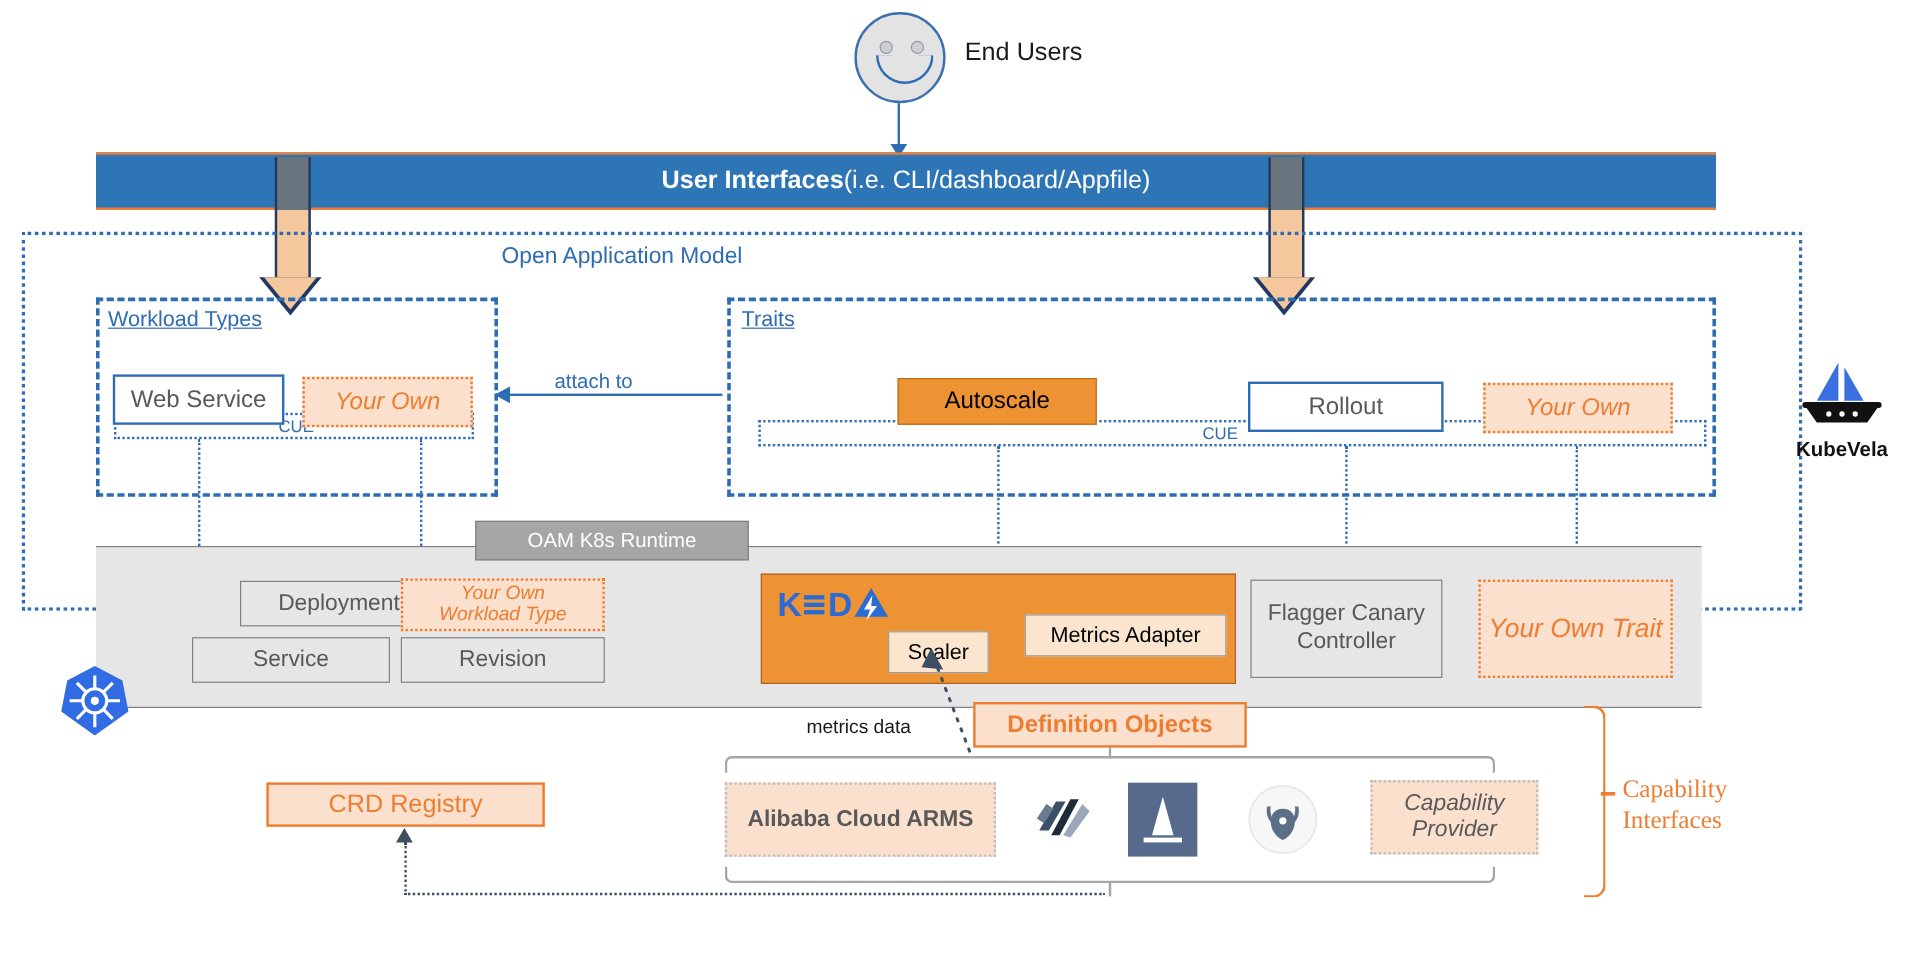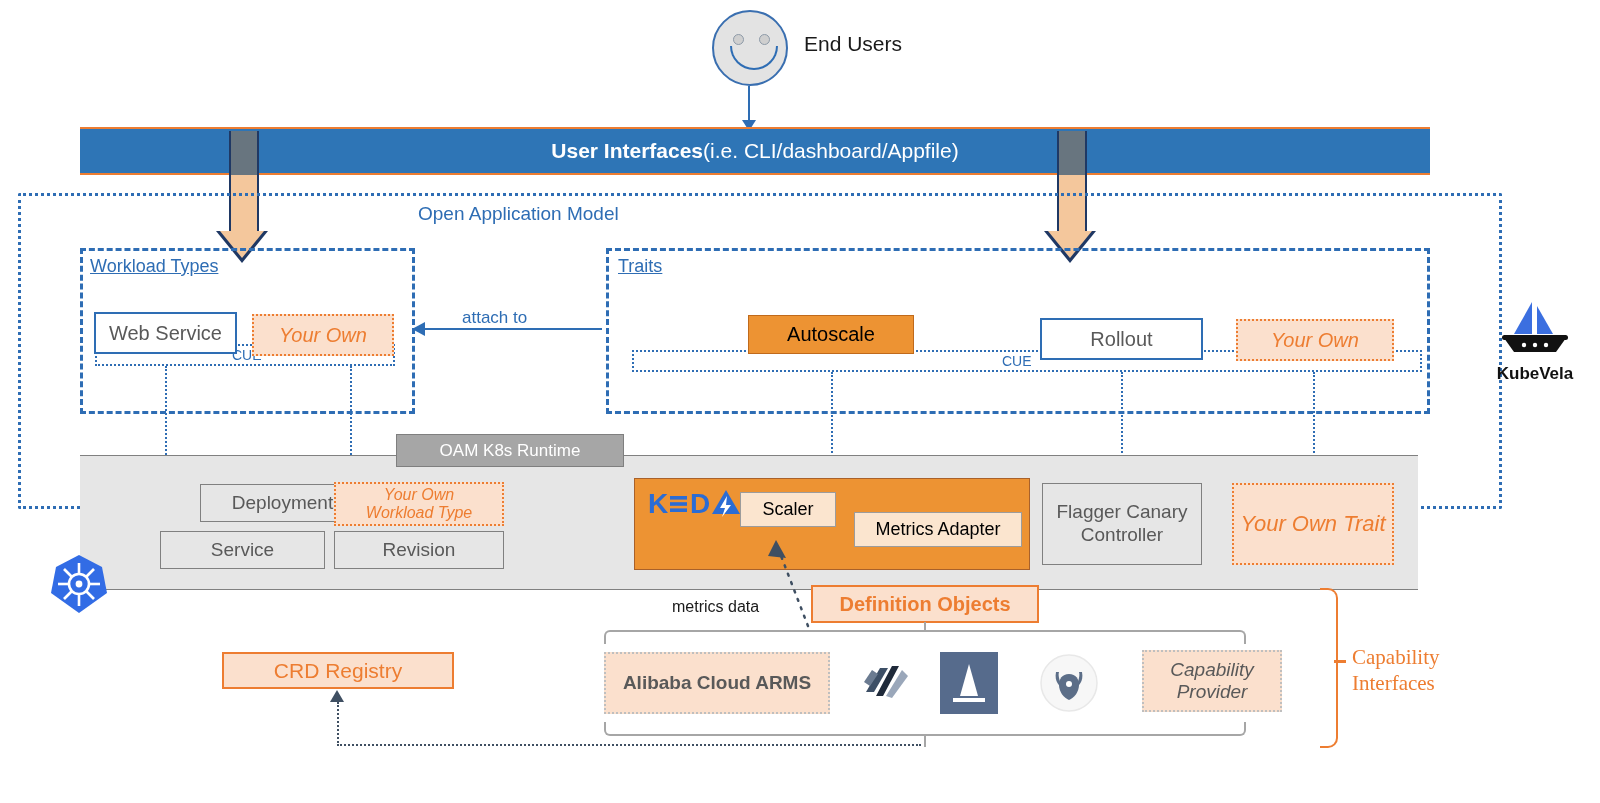--- a/index.html
+++ b/index.html
@@ -97,21 +97,21 @@
   #flagger{left:1042px;top:483px;width:160px;height:82px;line-height:1.2;}
   #own-trait{left:1232px;top:483px;width:162px;height:82px;border:2px dotted #ed7d31;
         background:#fbe0cd;color:#ed7d31;font-style:italic;font-size:22px;}
 
   
   #keda{left:634px;top:478px;width:396px;height:92px;background:#ed9333;
         border:1.5px solid #a9612a;}
   #keda-logo{left:648px;top:487px;width:96px;height:34px;}
   .kedabox{background:#fbe5cf;border:1.5px solid #9c9c9c;color:#000;font-size:18px;
         height:35px;}
-  #scaler{left:740px;top:492px;width:96px;}
+  #scaler{left:740px;top:526px;width:84px;}
   #metrics-adapter{left:854px;top:512px;width:168px;}
 
   
   .vdot{border-left:2.5px dotted #2e6db4;}
   .arrowdown{width:0;height:0;border-left:7px solid transparent;
         border-right:7px solid transparent;border-top:11px solid #2e6db4;}
 
   
   #defobj{left:811px;top:585px;width:228px;height:38px;background:#fbe0cd;
         border:2px solid #ed7d31;color:#ed7d31;font-size:20px;font-weight:bold;}

